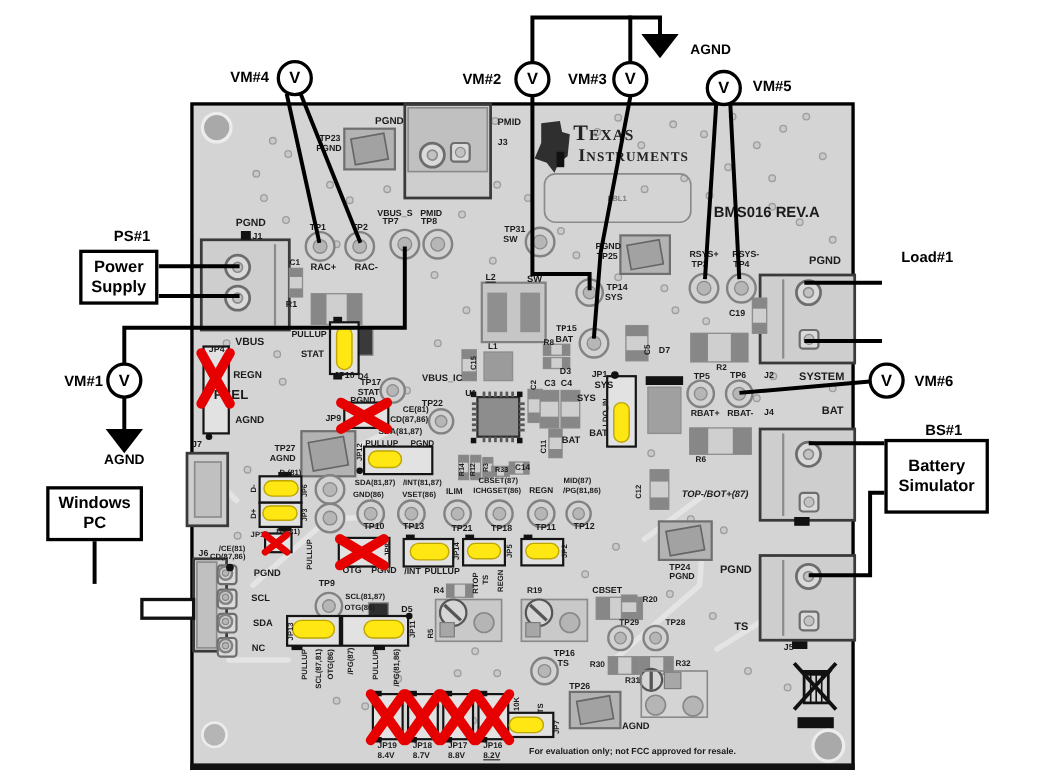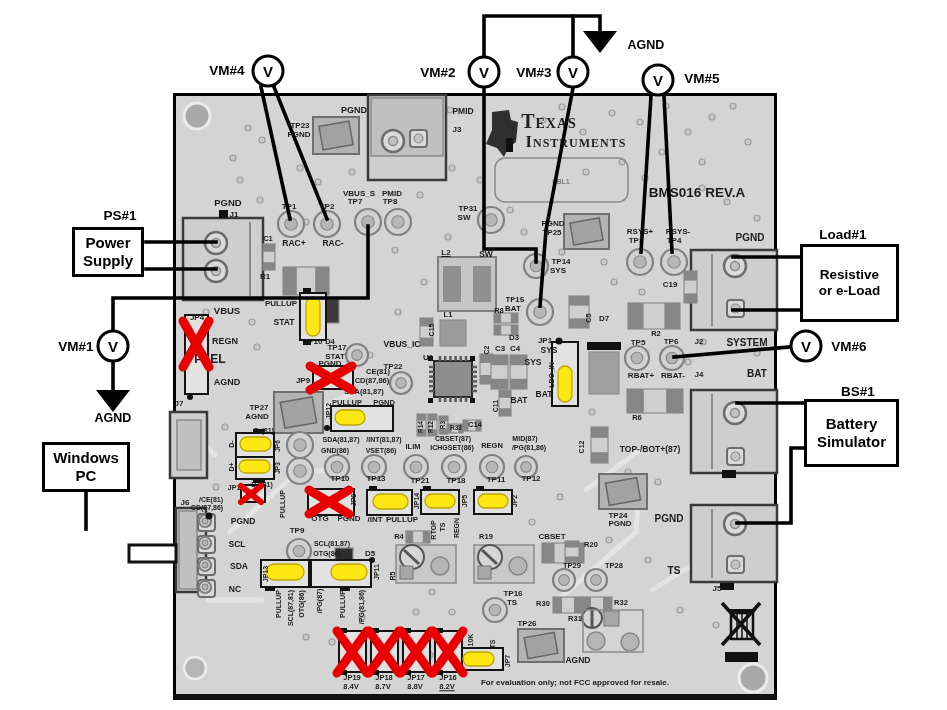--- a/index.html
+++ b/index.html
@@ -542,21 +542,21 @@
       <div class="lbl" style="left: 492px; top: 446px; font-size: 7.5px;">REGN</div>
       <div class="lbl" style="left: 525px; top: 438px; font-size: 7px;">MID(87)</div>
       <div class="lbl" style="left: 529px; top: 447px; font-size: 7px;">/PG(81,86)</div>
       <div class="lbl" style="left: 340px; top: 479px; font-size: 8px;">TP10</div>
       <div class="lbl" style="left: 376px; top: 479px; font-size: 8px;">TP13</div>
       <div class="lbl" style="left: 420px; top: 481px; font-size: 8px;">TP21</div>
       <div class="lbl" style="left: 456px; top: 481px; font-size: 8px;">TP18</div>
       <div class="lbl" style="left: 496px; top: 480px; font-size: 8px;">TP11</div>
       <div class="lbl" style="left: 531px; top: 479px; font-size: 8px;">TP12</div>
       <div class="lbl" style="left: 581px; top: 447px; font-size: 7px; transform: translate(-50%, -50%) rotate(-90deg);">C12</div>
-      <div class="lbl" style="left: 650px; top: 449px; font-size: 8.5px;">TOP-/BOT+(87)</div>
+      <div class="lbl" style="left: 650px; top: 449px; font-size: 8.5px; font-style: italic;">TOP-/BOT+(87)</div>
       <div class="lbl" style="left: 637px; top: 418px; font-size: 7.5px;">R6</div>
       <div class="lbl" style="left: 638px; top: 343px; font-size: 8px;">TP5</div>
       <div class="lbl" style="left: 671px; top: 342px; font-size: 8px;">TP6</div>
       <div class="lbl" style="left: 699px; top: 342px; font-size: 8px;">J2</div>
       <div class="lbl" style="left: 747px; top: 343px; font-size: 10px;">SYSTEM</div>
       <div class="lbl" style="left: 641px; top: 376px; font-size: 8px;">RBAT+</div>
       <div class="lbl" style="left: 673px; top: 376px; font-size: 8px;">RBAT-</div>
       <div class="lbl" style="left: 699px; top: 375px; font-size: 8px;">J4</div>
       <div class="lbl" style="left: 757px; top: 374px; font-size: 10px;">BAT</div>
       <div class="lbl" style="left: 618px; top: 516px; font-size: 8px;">TP24</div>
@@ -679,24 +679,20 @@
       <div class="ann-tag" style="left: 849px; top: 346px;">VM#6</div>
     </div>
 
   <div class="ann-tag" id="ps1-tag">PS#1</div>
   <div class="ann-box" id="ps1-box">
     <div>Power</div>
     <div>Supply</div>
   </div>
 
   <div class="ann-tag" id="load1-tag">Load#1</div>
-  <div class="ann-box" id="load1-box">
-    <div>Resistive</div>
-    <div>or e-Load</div>
-  </div>
 
   <div class="ann-tag" id="bs1-tag">BS#1</div>
   <div class="ann-box" id="pc-box">
     <div>Windows</div>
     <div>PC</div>
   </div>
 
   <div class="ann-box" id="bs1-box">
     <div>Battery</div>
     <div>Simulator</div>

